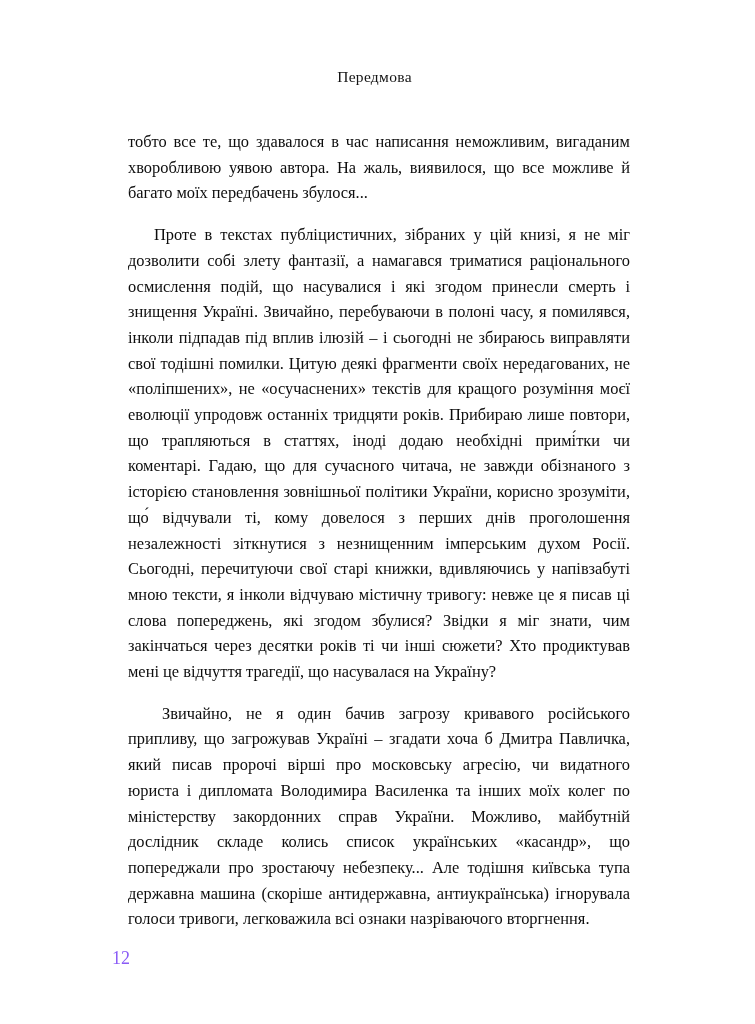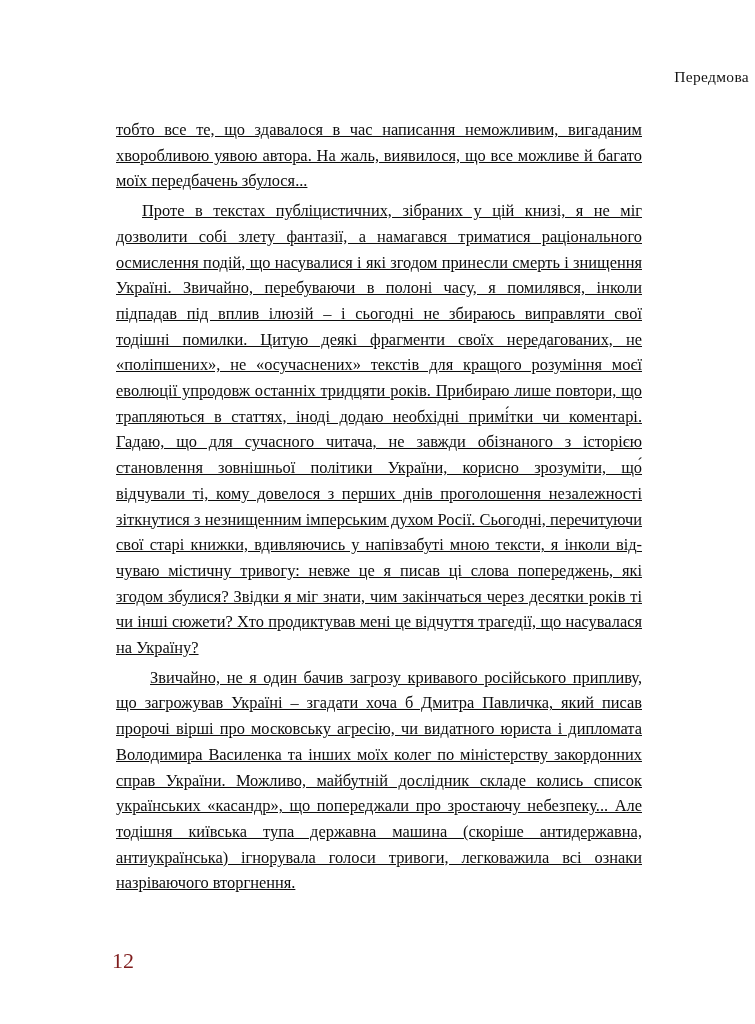--- a/index.html
+++ b/index.html
@@ -20,54 +20,53 @@
     width: 755px;
     height: 1024px;
     box-sizing: border-box;
     padding: 0;
   }
   .running-head {
     position: absolute;
     top: 68px;
     left: 0;
     width: 749px;
-    text-align: right;
+    text-align: center;
     font-size: 15.5px;
     letter-spacing: 0.3px;
     color: #141414;
   }
   .text-block {
     position: absolute;
     top: 113px;
     left: 112px;
     width: 534px;
     font-size: 16.4px;
     line-height: 25.7px;
     text-align: justify;
     text-justify: inter-word;
     color: #0d0d0d;
     hyphens: manual;
   }
   .text-block p {
-    margin: 4px;
+    margin: 16px;
     text-indent: 0;
-    text-decoration: underline;
   }
   .text-block p.indent {
     text-indent: 26px;
   }
   .text-block p.indent-wide {
     text-indent: 34px;
   }
   .folio {
     position: absolute;
     left: 112px;
     top: 948px;
-    font-size: 22px;
-    color: #7f1d1d;
+    font-size: 18px;
+    color: #8b5cf6;
   }
 </style>
 </head>
 <body>
 
 <div class="page">
 
   <div class="running-head">Передмова</div>
 
   <div class="text-block">

